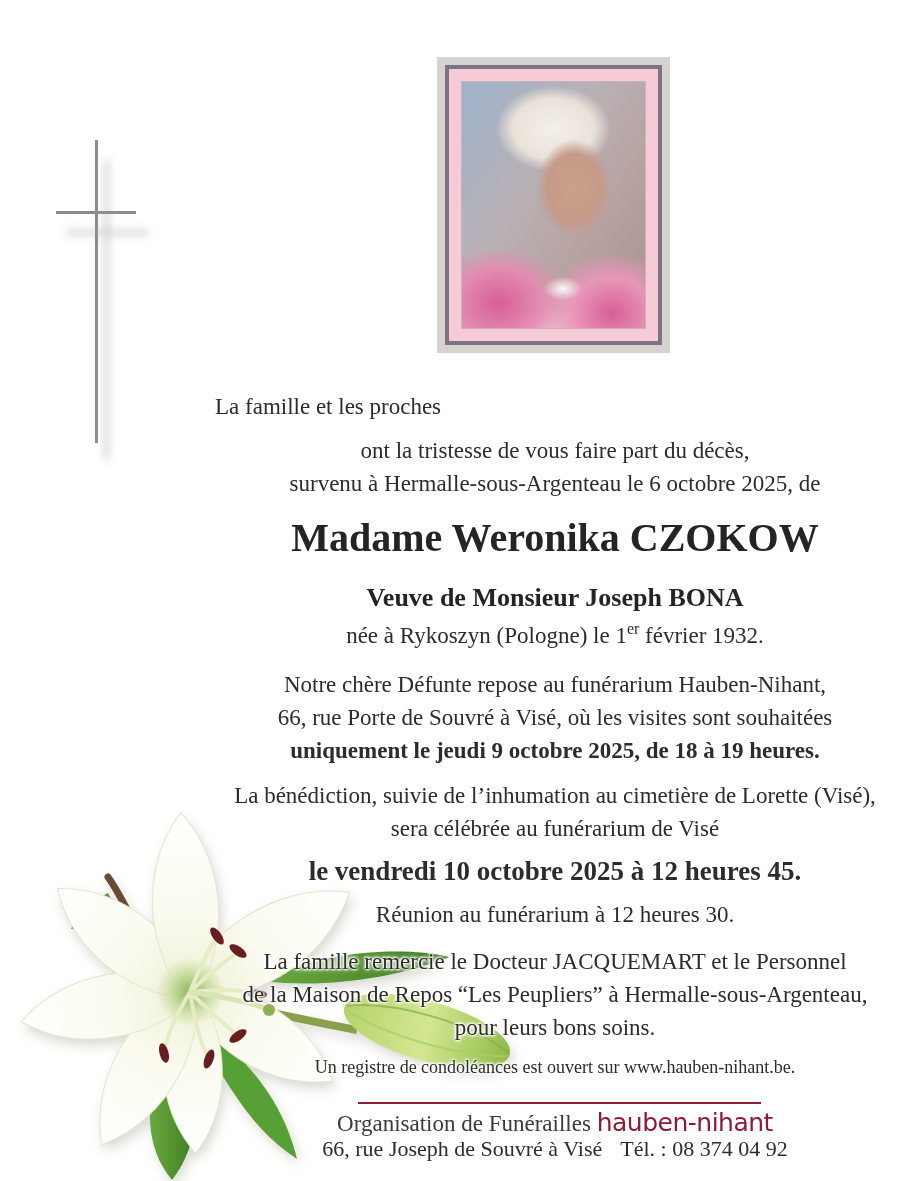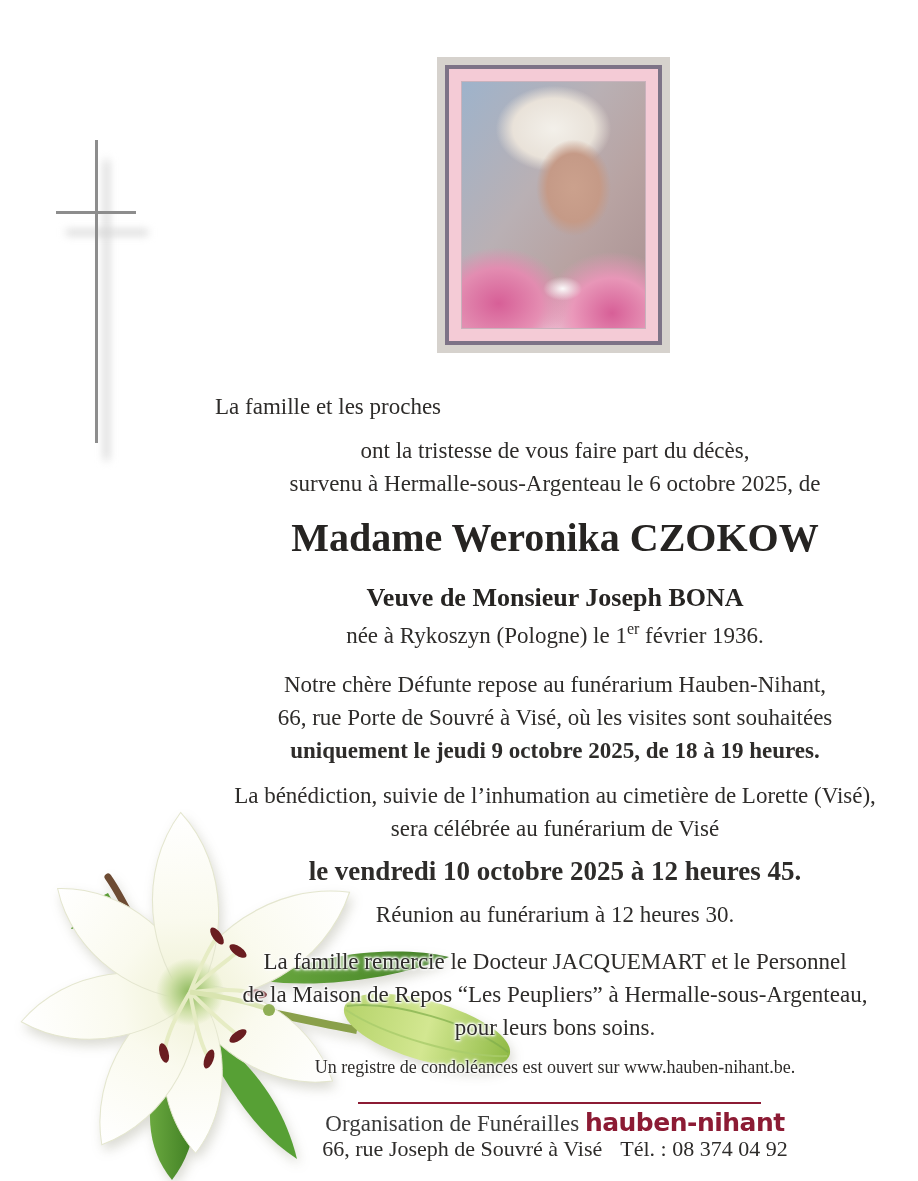--- a/index.html
+++ b/index.html
@@ -47,21 +47,21 @@
   .ceremony{top:855px;font-size:27px;font-weight:bold;}
   .reunion{top:901px;}
   .thanks1{top:948px;}
   .thanks2{top:981px;}
   .thanks3{top:1014px;}
   .register{top:1057px;font-size:18px;}
 
   
   .rule{position:absolute;left:358px;top:1102px;width:403px;height:2.4px;background:#8c1b34;}
   .f1{position:absolute;left:185px;top:1108px;width:740px;text-align:center;font-size:23px;color:#3a3a3a;}
-  .f1 .brand{font-family:"DejaVu Sans", sans-serif;font-weight:bold;color:#8c1b34;font-size:25px;letter-spacing:-0.5px;margin-top:13px;}
+  .f1 .brand{font-family:"DejaVu Sans", sans-serif;font-weight:normal;color:#8c1b34;font-size:25px;letter-spacing:-0.5px;margin-top:13px;}
   .f2{position:absolute;left:185px;top:1136px;width:740px;text-align:center;font-size:22px;color:#2e2c2a;}
   .f2 .city{font-weight:normal;}
   .f2 .tel{margin-left:18px;}
 
   
   .lily{position:absolute;left:-5px;top:797px;filter:drop-shadow(3px 6px 6px rgba(90,90,60,0.22));}
 </style>
 </head>
 <body>
 
@@ -160,21 +160,21 @@
       <ellipse cx="222" cy="139" rx="10" ry="4.5" transform="rotate(55 222 139)"></ellipse>
     </g>
   </svg>
 
   <div class="content">
     <div class="line intro1">La famille et les proches</div>
     <div class="line intro2">ont la tristesse de vous faire part du décès,</div>
     <div class="line intro3">survenu à Hermalle-sous-Argenteau le 6 octobre 2025, de</div>
     <div class="line name">Madame Weronika CZOKOW</div>
     <div class="line widow">Veuve de Monsieur Joseph BONA</div>
-    <div class="line born"><span>née à Rykoszyn (Pologne) le 1</span><sup>er</sup><span> février 1936.</span></div>
+    <div class="line born"><span>née à Rykoszyn (Pologne) le 1</span><sup>er</sup><span> février 1932.</span></div>
     <div class="line repose1">Notre chère Défunte repose au funérarium Hauben-Nihant,</div>
     <div class="line repose2">66, rue Porte de Souvré à Visé, où les visites sont souhaitées</div>
     <div class="line visits">uniquement le jeudi 9 octobre 2025, de 18 à 19 heures.</div>
     <div class="line blessing1">La bénédiction, suivie de l’inhumation au cimetière de Lorette (Visé),</div>
     <div class="line blessing2">sera célébrée au funérarium de Visé</div>
     <div class="line ceremony">le vendredi 10 octobre 2025 à 12 heures 45.</div>
     <div class="line reunion">Réunion au funérarium à 12 heures 30.</div>
     <div class="line thanks1 halo">La famille remercie le Docteur JACQUEMART et le Personnel</div>
     <div class="line thanks2 halo">de la Maison de Repos “Les Peupliers” à Hermalle-sous-Argenteau,</div>
     <div class="line thanks3 halo">pour leurs bons soins.</div>

